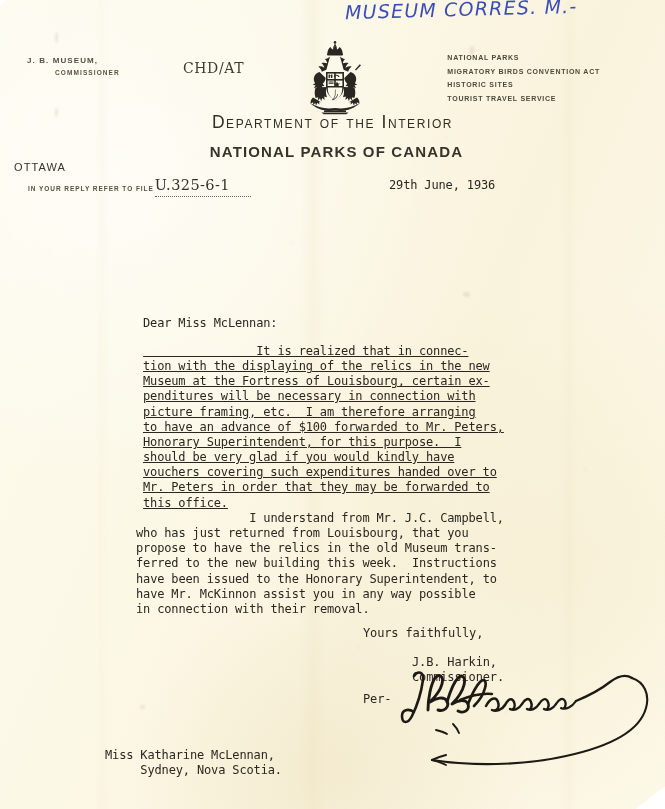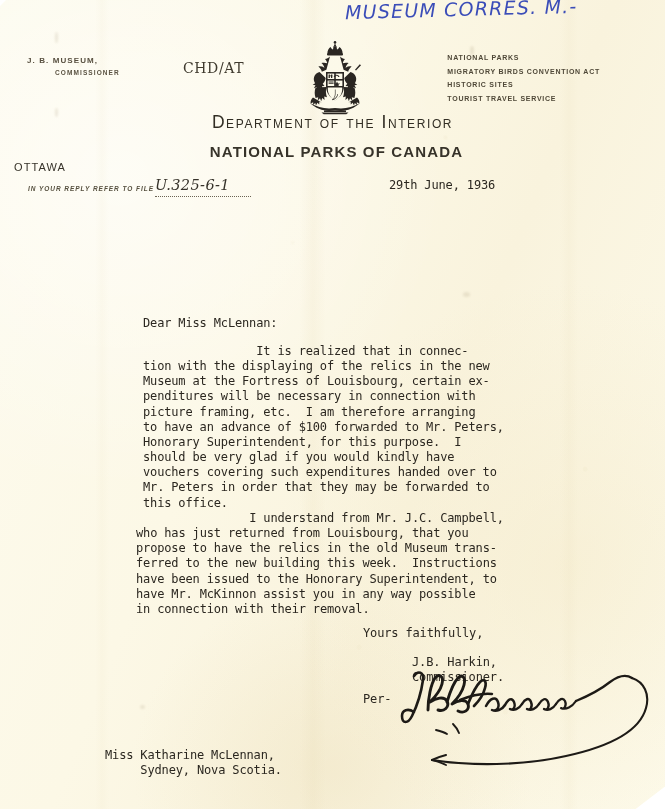--- a/index.html
+++ b/index.html
@@ -171,21 +171,20 @@
     color: #37332a;
   }
 
   
   .file-line {
     position: absolute;
     left: 28px;
     top: 176px;
     display: flex;
     align-items: flex-end;
-    font-style: italic;
   }
   .file-label {
     font-size: 6.5px;
     font-weight: bold;
     letter-spacing: .95px;
     color: #56503f;
     padding-bottom: 2px;
     white-space: nowrap;
   }
   .file-value-wrap {
@@ -233,20 +232,21 @@
 
   .salutation {
     position: absolute;
     left: 143px;
     top: 316px;
   }
   .para-1 {
     position: absolute;
     left: 143px;
     top: 344px;
+    text-decoration: underline;
   }
   .para-2 {
     position: absolute;
     left: 136px;
     top: 511px;
   }
   .closing {
     position: absolute;
     left: 363px;
     top: 626px;

